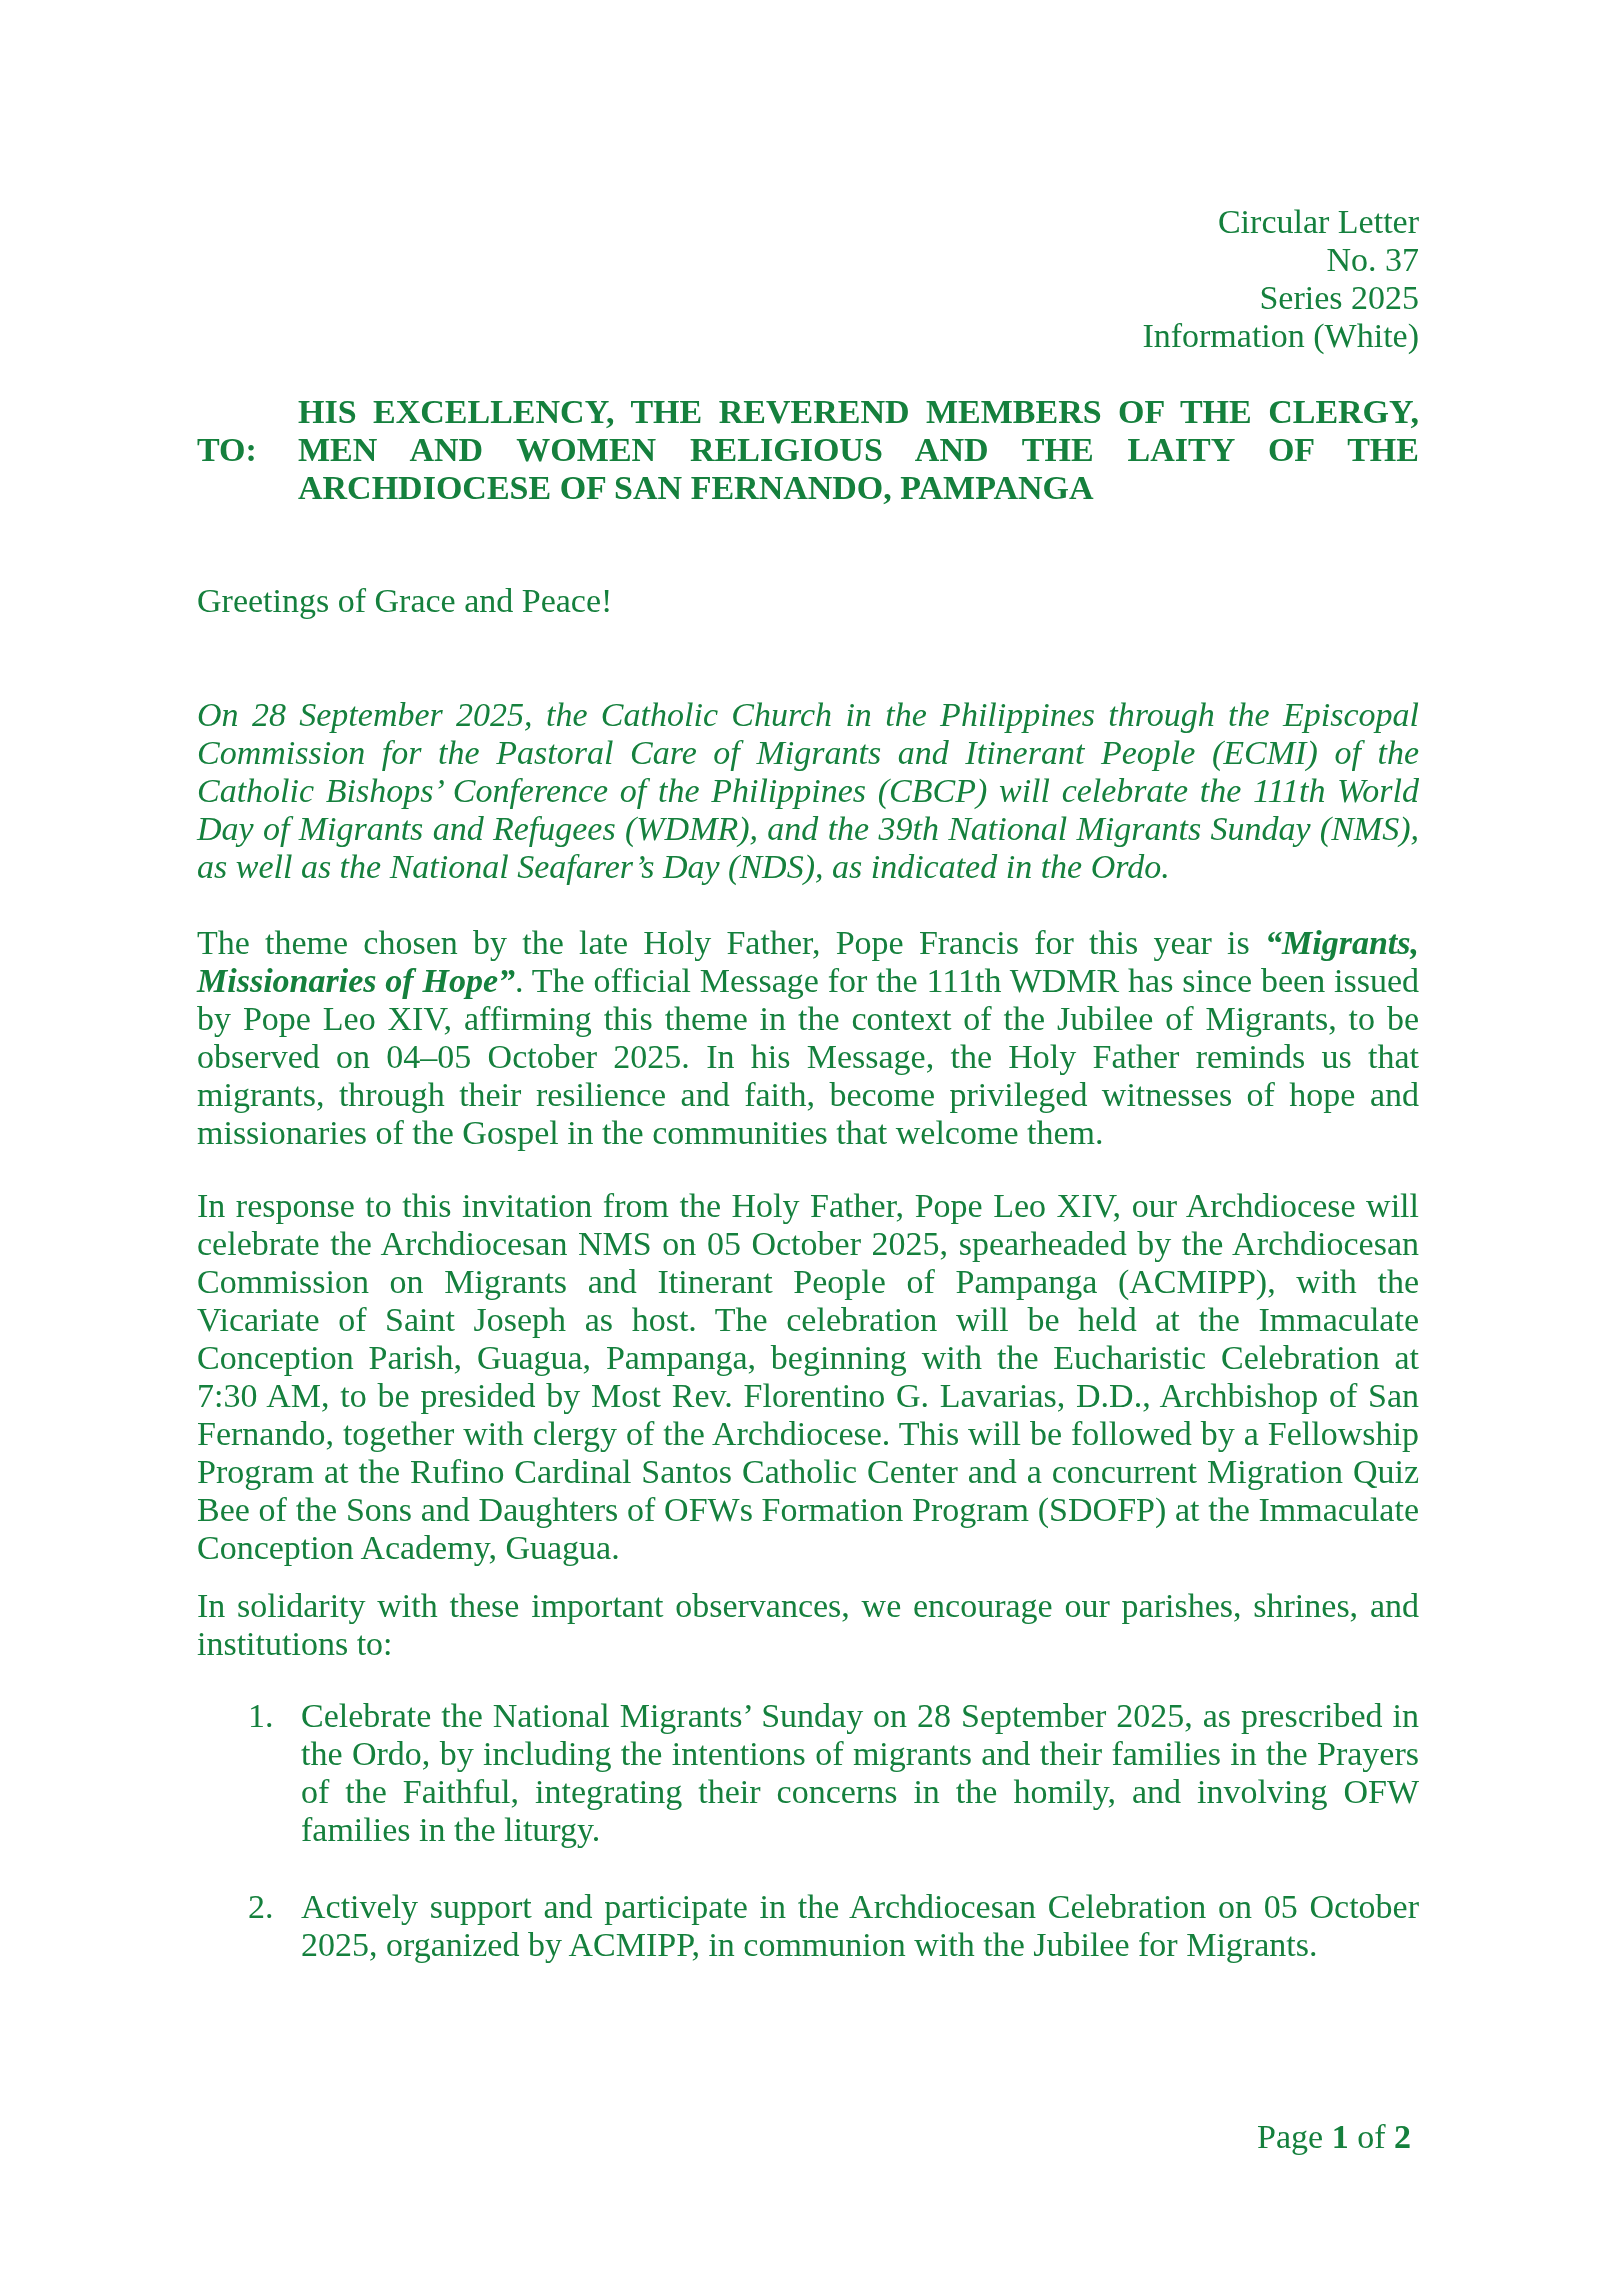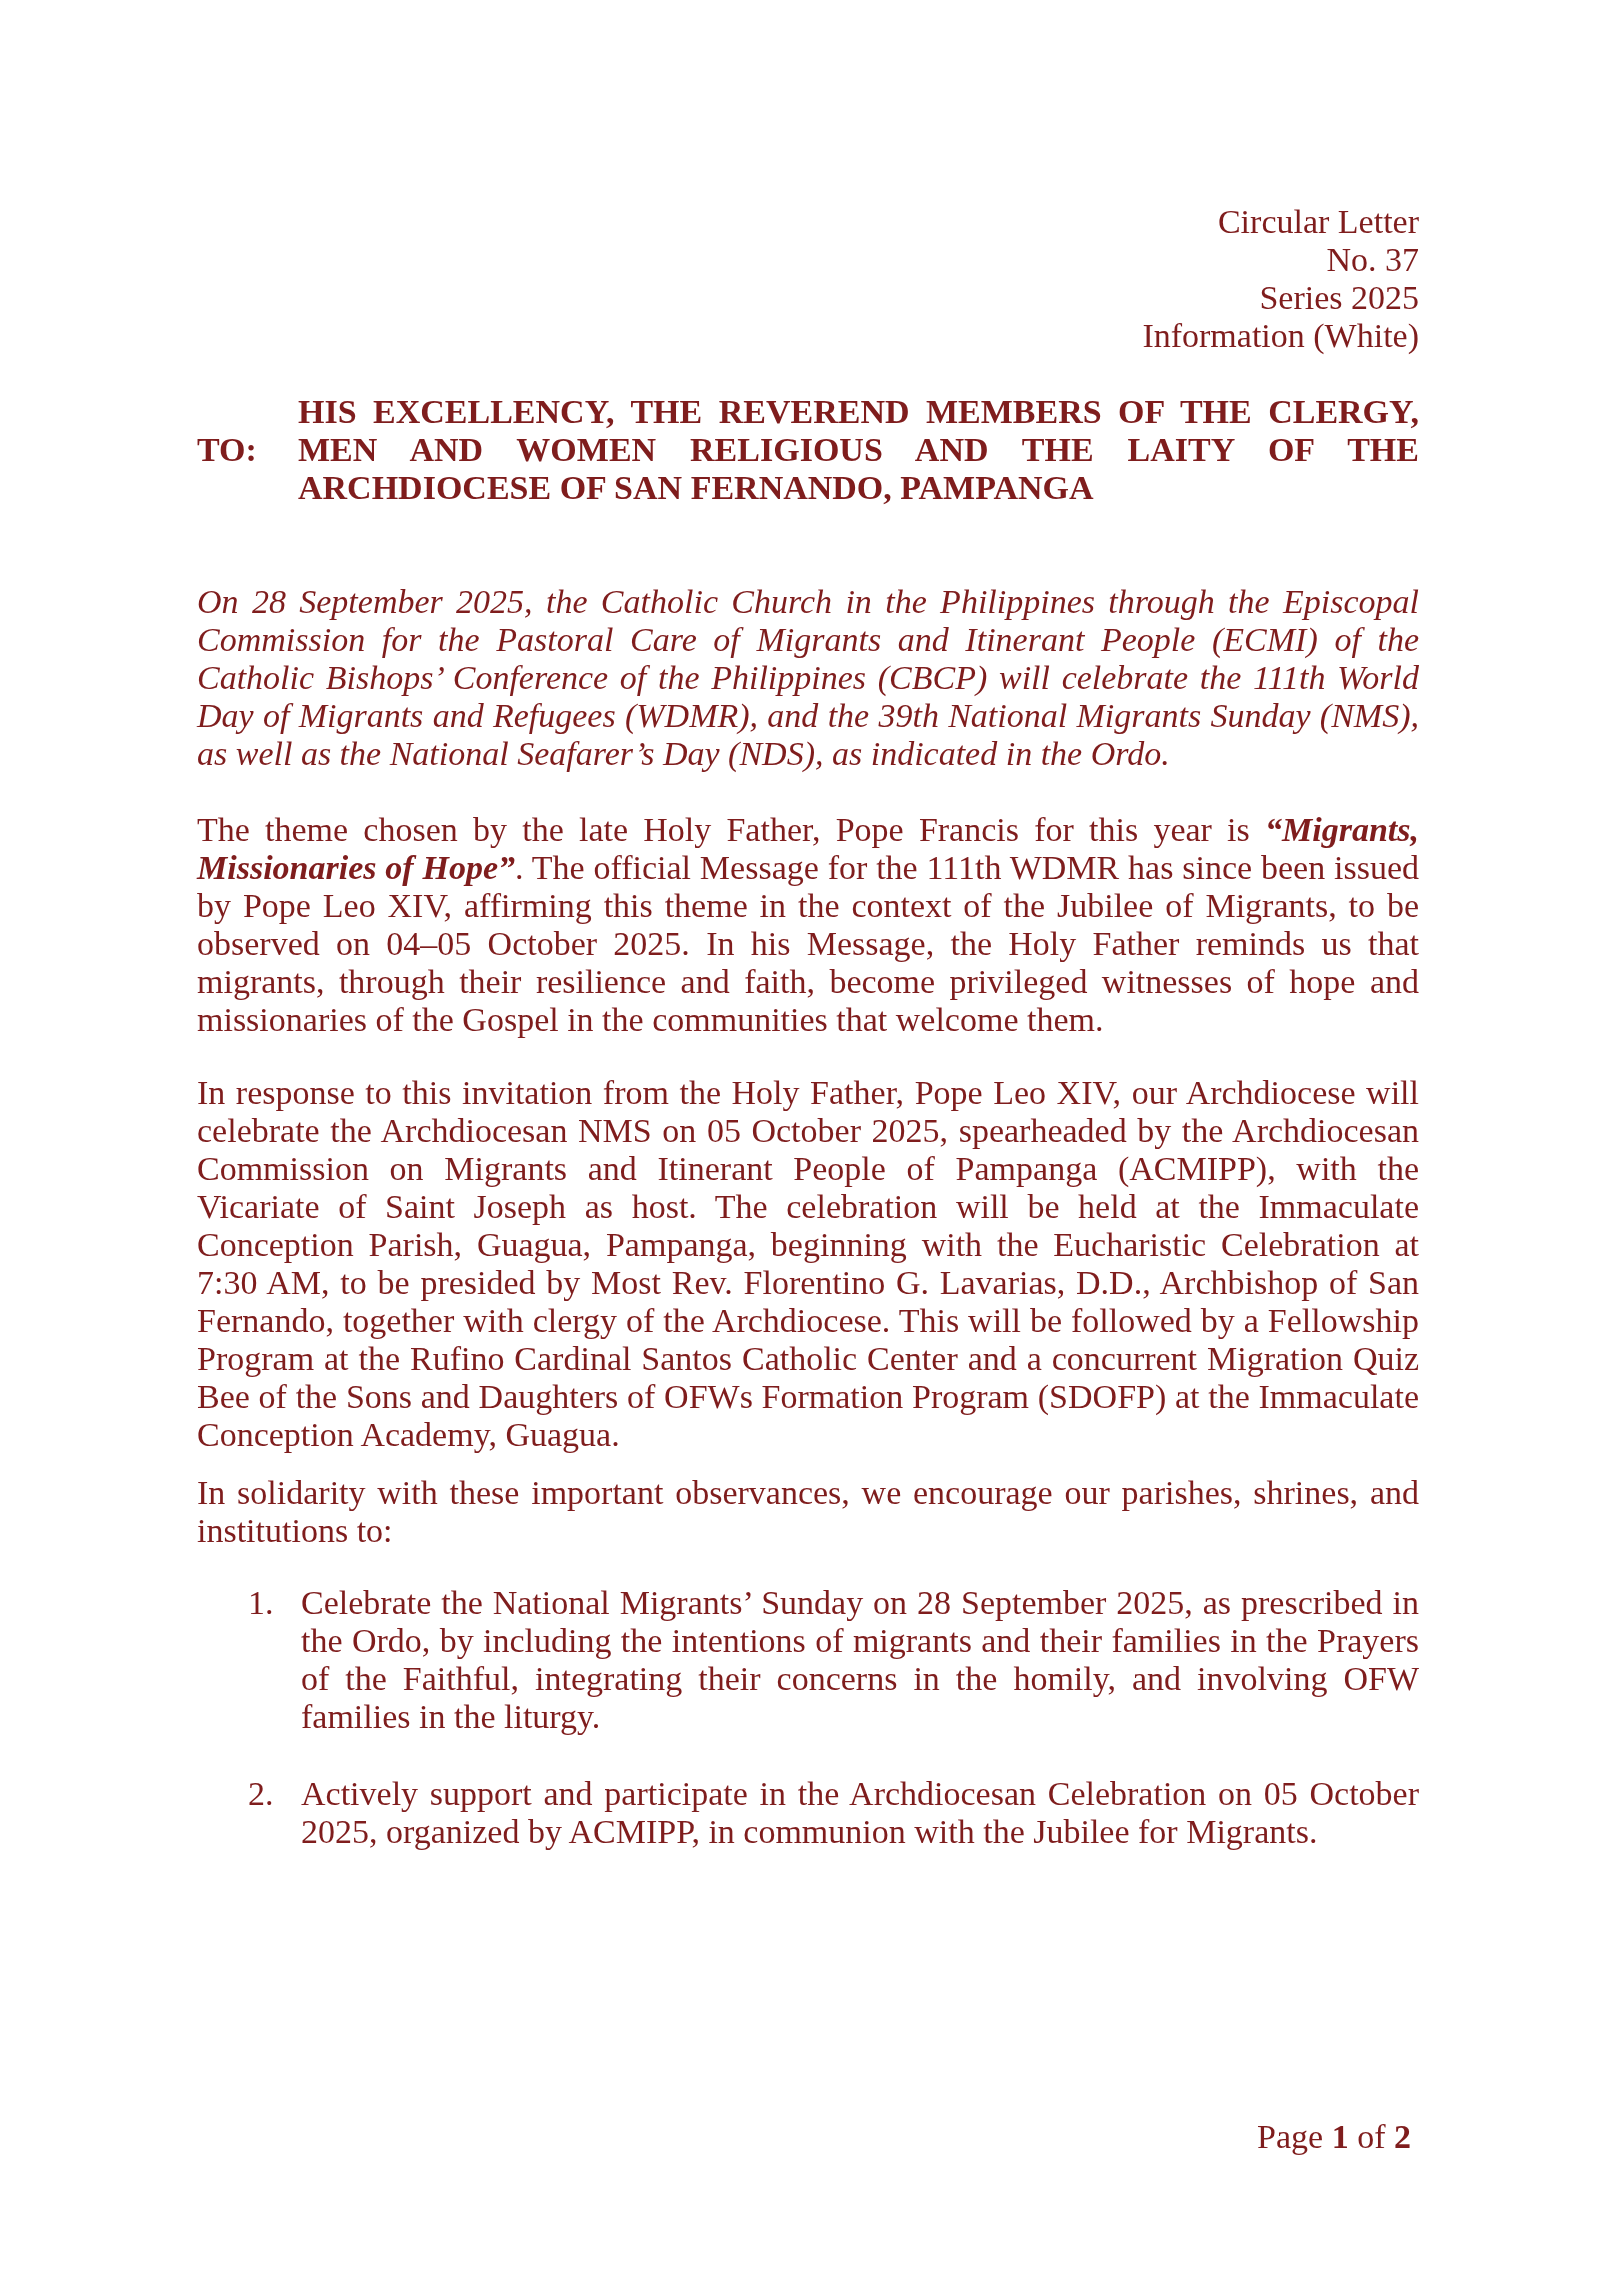--- a/index.html
+++ b/index.html
@@ -7,21 +7,21 @@
     padding: 0;
     background: #ffffff;
   }
   .page {
     position: relative;
     width: 1621px;
     height: 2293px;
     box-sizing: border-box;
     padding: 203px 202px 0 197px;
     background: #ffffff;
-    color: #7f1d1d;
+    color: #15803d;
     font-family: "Liberation Serif", "DejaVu Serif", serif;
     font-size: 34px;
     line-height: 38px;
     overflow: hidden;
   }
   p, div { margin: 0; padding: 0; }
 
   .header-block { text-align: right; }
 
   .hang-row { display: flex; align-items: center; }
@@ -75,20 +75,21 @@
     <div>Series 2025</div>
     <div>Information (White)</div>
   </div>
 
   <div class="hang-row to-block">
     <div class="hang-label">TO:</div>
     <div class="hang-text">HIS EXCELLENCY, THE REVEREND MEMBERS OF THE CLERGY, MEN AND WOMEN RELIGIOUS AND THE LAITY OF THE ARCHDIOCESE OF SAN FERNANDO, PAMPANGA</div>
   </div>
 
 
+  <p class="greeting">Greetings of Grace and Peace!</p>
 
   <p class="body-par p1">On 28 September 2025, the Catholic Church in the Philippines through the Episcopal Commission for the Pastoral Care of Migrants and Itinerant People (ECMI) of the Catholic Bishops’ Conference of the Philippines (CBCP) will celebrate the 111th World Day of Migrants and Refugees (WDMR), and the 39th National Migrants Sunday (NMS), as well as the National Seafarer’s Day (NDS), as indicated in the Ordo.</p>
 
   <p class="body-par p2"><span>The theme chosen by the late Holy Father, Pope Francis for this year is </span><span class="emphasis">“Migrants, Missionaries of Hope”</span><span>. The official Message for the 111th WDMR has since been issued by Pope Leo XIV, affirming this theme in the context of the Jubilee of Migrants, to be observed on 04–05 October 2025. In his Message, the Holy Father reminds us that migrants, through their resilience and faith, become privileged witnesses of hope and missionaries of the Gospel in the communities that welcome them.</span></p>
 
   <p class="body-par p3">In response to this invitation from the Holy Father, Pope Leo XIV, our Archdiocese will celebrate the Archdiocesan NMS on 05 October 2025, spearheaded by the Archdiocesan Commission on Migrants and Itinerant People of Pampanga (ACMIPP), with the Vicariate of Saint Joseph as host. The celebration will be held at the Immaculate Conception Parish, Guagua, Pampanga, beginning with the Eucharistic Celebration at 7:30 AM, to be presided by Most Rev. Florentino G. Lavarias, D.D., Archbishop of San Fernando, together with clergy of the Archdiocese. This will be followed by a Fellowship Program at the Rufino Cardinal Santos Catholic Center and a concurrent Migration Quiz Bee of the Sons and Daughters of OFWs Formation Program (SDOFP) at the Immaculate Conception Academy, Guagua.</p>
 
   <p class="body-par p4">In solidarity with these important observances, we encourage our parishes, shrines, and institutions to:</p>
 
   <div class="list-block">

